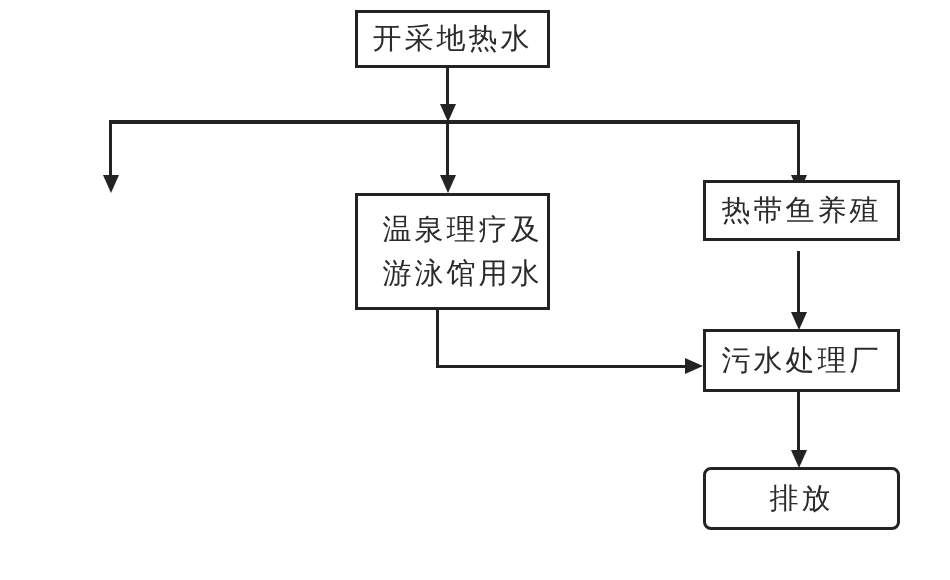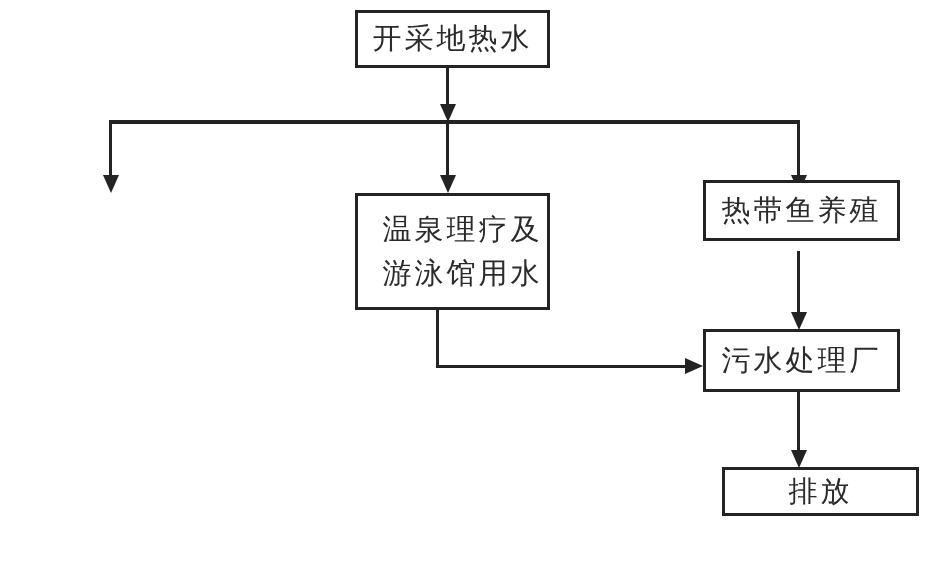--- a/index.html
+++ b/index.html
@@ -29,21 +29,21 @@
     justify-content: center;
     text-align: center;
     line-height: 1.5;
     z-index: 2;
   }
   .node-extract   { left: 355px; top: 10px;  width: 195px; height: 58px;  }
   .node-drying    { left: 8px;   top: 193px; width: 197px; height: 63px;  }
   .node-hotspring { left: 355px; top: 193px; width: 195px; height: 117px; padding-left: 20px; }
   .node-fish      { left: 703px; top: 180px; width: 197px; height: 61px; justify-content: center;  }
   .node-sewage    { left: 703px; top: 329px; width: 197px; height: 63px;  }
-  .node-discharge { left: 722px; top: 467px; width: 197px; height: 49px;  }
+  .node-discharge { left: 703px; top: 467px; width: 197px; height: 63px; border-radius: 8px;  }
 
   .seg {
     position: absolute;
     background: #232323;
     z-index: 1;
   }
   
   .seg-top-stem      { left: 446px; top: 66px;  width: 3px;   height: 40px; }
   
   .seg-branch-h      { left: 109px; top: 120px; width: 691px; height: 4px;  }

